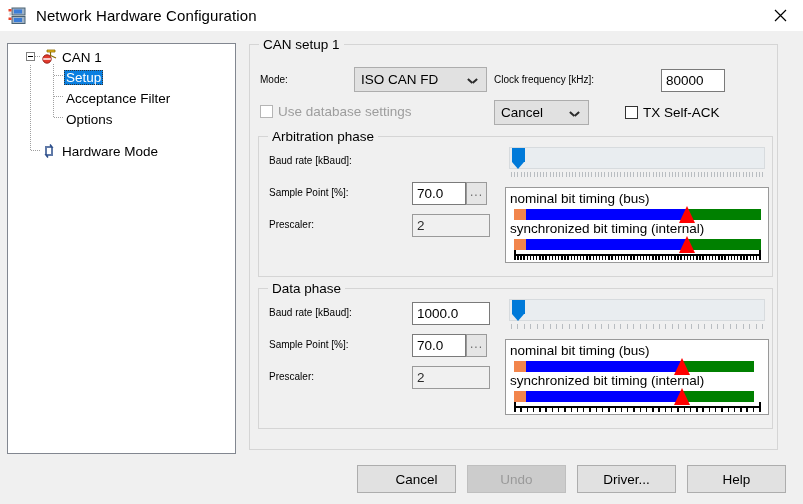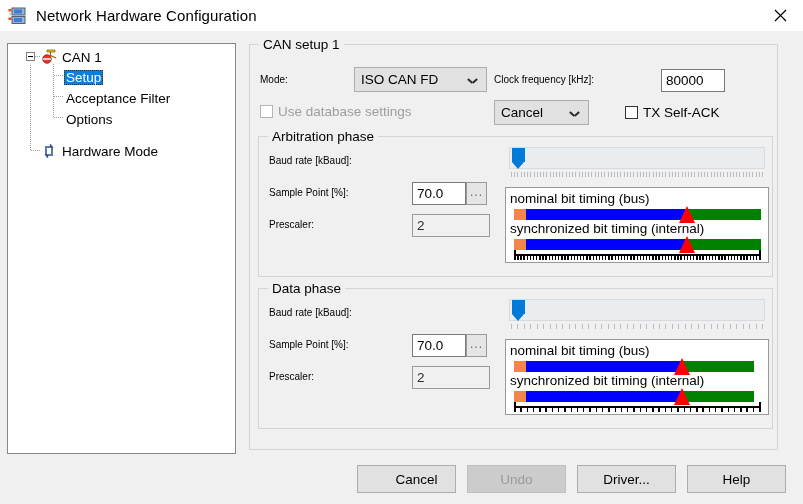--- a/index.html
+++ b/index.html
@@ -634,20 +634,23 @@
             <div class="tk" style="left: 241.859px;"></div>
             <div class="cap" style="left: 245px;"></div>
           </div>
       </div>
     </div>
 
     <div class="groupbox" style="left:8px; top:243px; width:515px; height:141px;">
       <div class="gb-title">Data phase</div>
 
       <div class="lbl" style="left:10px; top:18px;">Baud rate [kBaud]:</div>
+      <div class="field" style="left:153px; top:13px; width:78px;">
+        <span>1000.0</span>
+      </div>
 
       <div class="lbl" style="left:10px; top:50px;">Sample Point [%]:</div>
       <div class="field" style="left:153px; top:45px; width:54px;">
         <span>70.0</span>
       </div>
       <div class="ellipsis-btn" style="left:207px; top:45px;">
         <span>...</span>
       </div>
 
       <div class="lbl" style="left:10px; top:82px;">Prescaler:</div>

